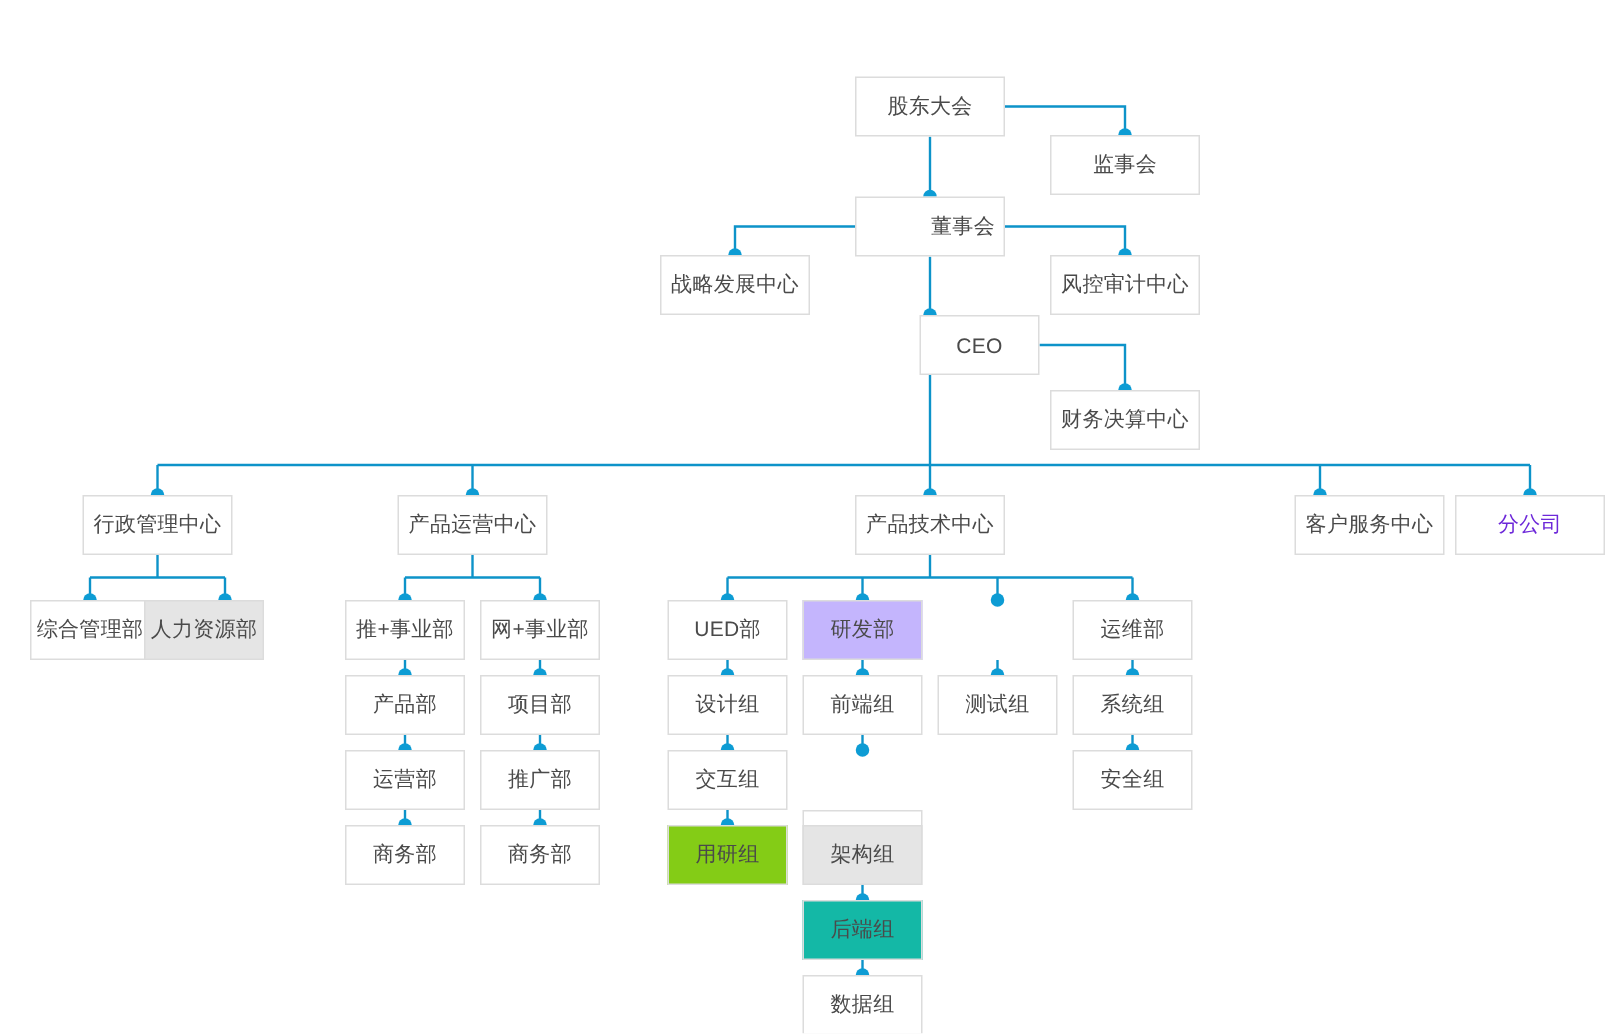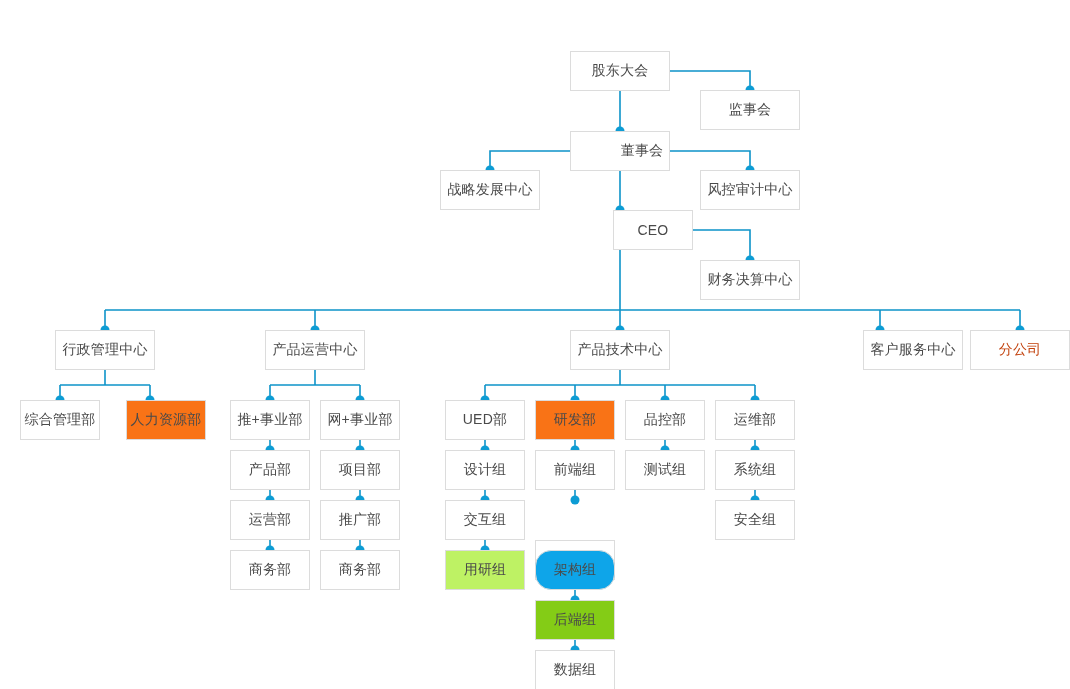--- a/index.html
+++ b/index.html
@@ -177,44 +177,41 @@
     </div>
   <div class="node" style="left: 265px; top: 330px; width: 100px; height: 40px; border-color: rgb(220, 220, 220); background: rgb(255, 255, 255); color: rgb(74, 74, 74);">
       <span class="node-label">产品运营中心</span>
     </div>
   <div class="node" style="left: 570px; top: 330px; width: 100px; height: 40px; border-color: rgb(220, 220, 220); background: rgb(255, 255, 255); color: rgb(74, 74, 74);">
       <span class="node-label">产品技术中心</span>
     </div>
   <div class="node" style="left: 863px; top: 330px; width: 100px; height: 40px; border-color: rgb(220, 220, 220); background: rgb(255, 255, 255); color: rgb(74, 74, 74);">
       <span class="node-label">客户服务中心</span>
     </div>
-  <div class="node" style="left: 970px; top: 330px; width: 100px; height: 40px; border-color: rgb(220, 220, 220); background: rgb(255, 255, 255); color: #c2410c;">
+  <div class="node" style="left: 970px; top: 330px; width: 100px; height: 40px; border-color: rgb(220, 220, 220); background: rgb(255, 255, 255); color: #6d28d9;">
       <span class="node-label">分公司</span>
     </div>
 
   <div class="node" style="left: 20px; top: 400px; width: 80px; height: 40px; border-color: rgb(220, 220, 220); background: rgb(255, 255, 255); color: rgb(74, 74, 74);">
       <span class="node-label">综合管理部</span>
     </div>
-  <div class="node" style="left: 126px; top: 400px; width: 80px; height: 40px; border-color: rgb(220, 220, 220); background: #f97316; color: rgb(74, 74, 74);">
+  <div class="node" style="left: 96px; top: 400px; width: 80px; height: 40px; border-color: rgb(220, 220, 220); background: #e5e5e5; color: rgb(74, 74, 74);">
       <span class="node-label">人力资源部</span>
     </div>
   <div class="node" style="left: 230px; top: 400px; width: 80px; height: 40px; border-color: rgb(220, 220, 220); background: rgb(255, 255, 255); color: rgb(74, 74, 74);">
       <span class="node-label">推+事业部</span>
     </div>
   <div class="node" style="left: 320px; top: 400px; width: 80px; height: 40px; border-color: rgb(220, 220, 220); background: rgb(255, 255, 255); color: rgb(74, 74, 74);">
       <span class="node-label">网+事业部</span>
     </div>
   <div class="node" style="left: 445px; top: 400px; width: 80px; height: 40px; border-color: rgb(220, 220, 220); background: rgb(255, 255, 255); color: rgb(74, 74, 74);">
       <span class="node-label">UED部</span>
     </div>
-  <div class="node" style="left: 535px; top: 400px; width: 80px; height: 40px; border-color: rgb(220, 220, 220); background: #f97316; color: rgb(74, 74, 74);">
+  <div class="node" style="left: 535px; top: 400px; width: 80px; height: 40px; border-color: rgb(220, 220, 220); background: #c4b5fd; color: rgb(74, 74, 74);">
       <span class="node-label">研发部</span>
-    </div>
-  <div class="node" style="left: 625px; top: 400px; width: 80px; height: 40px; border-color: rgb(220, 220, 220); background: rgb(255, 255, 255); color: rgb(74, 74, 74);">
-      <span class="node-label">品控部</span>
     </div>
   <div class="node" style="left: 715px; top: 400px; width: 80px; height: 40px; border-color: rgb(220, 220, 220); background: rgb(255, 255, 255); color: rgb(74, 74, 74);">
       <span class="node-label">运维部</span>
     </div>
 
   <div class="node" style="left: 230px; top: 450px; width: 80px; height: 40px; border-color: rgb(220, 220, 220); background: rgb(255, 255, 255); color: rgb(74, 74, 74);">
       <span class="node-label">产品部</span>
     </div>
   <div class="node" style="left: 320px; top: 450px; width: 80px; height: 40px; border-color: rgb(220, 220, 220); background: rgb(255, 255, 255); color: rgb(74, 74, 74);">
       <span class="node-label">项目部</span>
@@ -247,26 +244,26 @@
   <div class="node" style="left: 715px; top: 500px; width: 80px; height: 40px; border-color: rgb(220, 220, 220); background: rgb(255, 255, 255); color: rgb(74, 74, 74);">
       <span class="node-label">安全组</span>
     </div>
 
   <div class="node" style="left: 230px; top: 550px; width: 80px; height: 40px; border-color: rgb(220, 220, 220); background: rgb(255, 255, 255); color: rgb(74, 74, 74);">
       <span class="node-label">商务部</span>
     </div>
   <div class="node" style="left: 320px; top: 550px; width: 80px; height: 40px; border-color: rgb(220, 220, 220); background: rgb(255, 255, 255); color: rgb(74, 74, 74);">
       <span class="node-label">商务部</span>
     </div>
-  <div class="node" style="left: 445px; top: 550px; width: 80px; height: 40px; border-color: rgb(220, 220, 220); background: #bef264; color: rgb(74, 74, 74);">
+  <div class="node" style="left: 445px; top: 550px; width: 80px; height: 40px; border-color: rgb(220, 220, 220); background: #84cc16; color: rgb(74, 74, 74);">
       <span class="node-label">用研组</span>
     </div>
-  <div class="node" style="left: 535px; top: 550px; width: 80px; height: 40px; border-color: rgb(220, 220, 220); background: #0ea5e9; color: rgb(74, 74, 74); border-radius: 16px;">
+  <div class="node" style="left: 535px; top: 550px; width: 80px; height: 40px; border-color: rgb(220, 220, 220); background: #e5e5e5; color: rgb(74, 74, 74);">
       <span class="node-label">架构组</span>
     </div>
-  <div class="node" style="left: 535px; top: 600px; width: 80px; height: 40px; border-color: rgb(220, 220, 220); background: #84cc16; color: rgb(74, 74, 74);">
+  <div class="node" style="left: 535px; top: 600px; width: 80px; height: 40px; border-color: rgb(220, 220, 220); background: #14b8a6; color: rgb(74, 74, 74);">
       <span class="node-label">后端组</span>
     </div>
   <div class="node" style="left: 535px; top: 650px; width: 80px; height: 40px; border-color: rgb(220, 220, 220); background: rgb(255, 255, 255); color: rgb(74, 74, 74);">
       <span class="node-label">数据组</span>
     </div>
 
 </div>
 
 </body></html>

